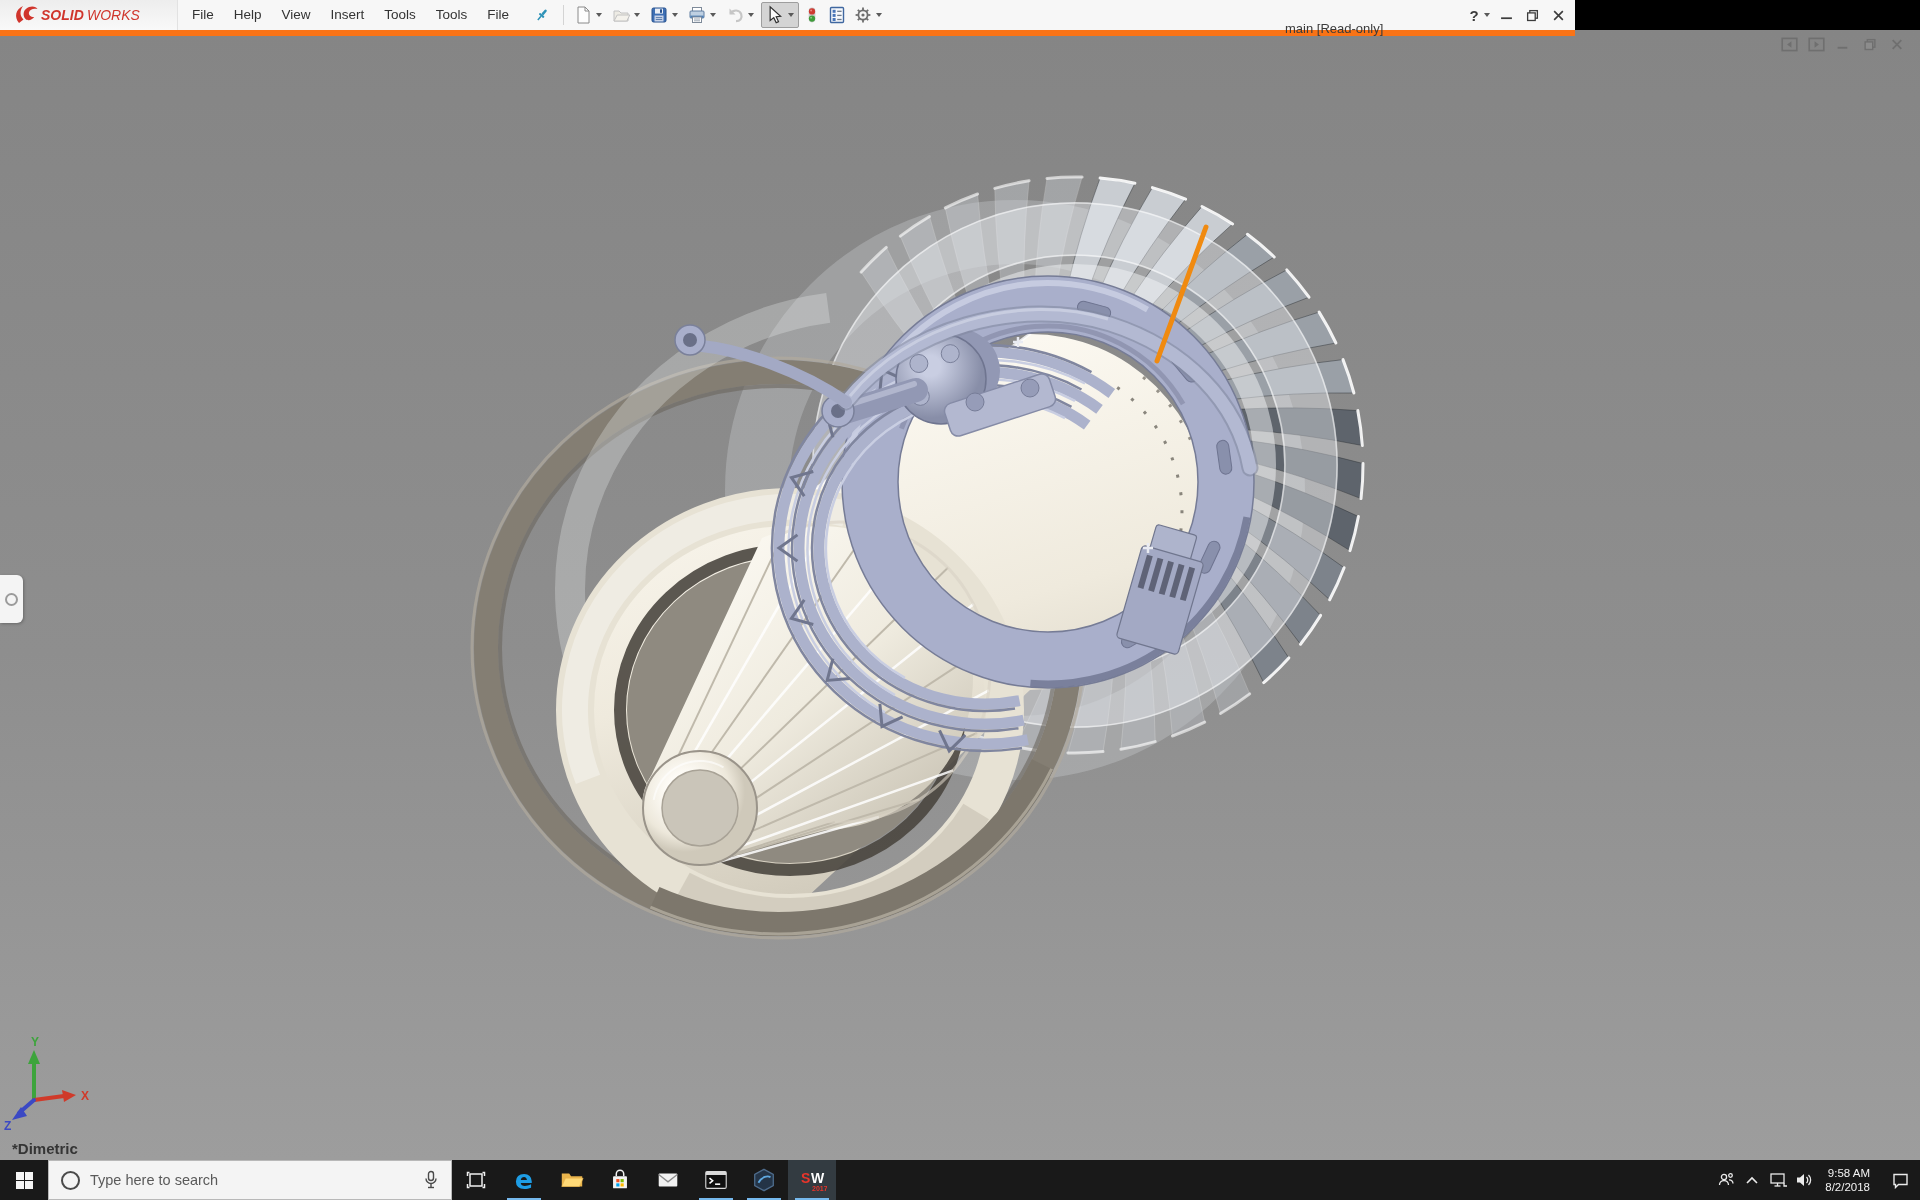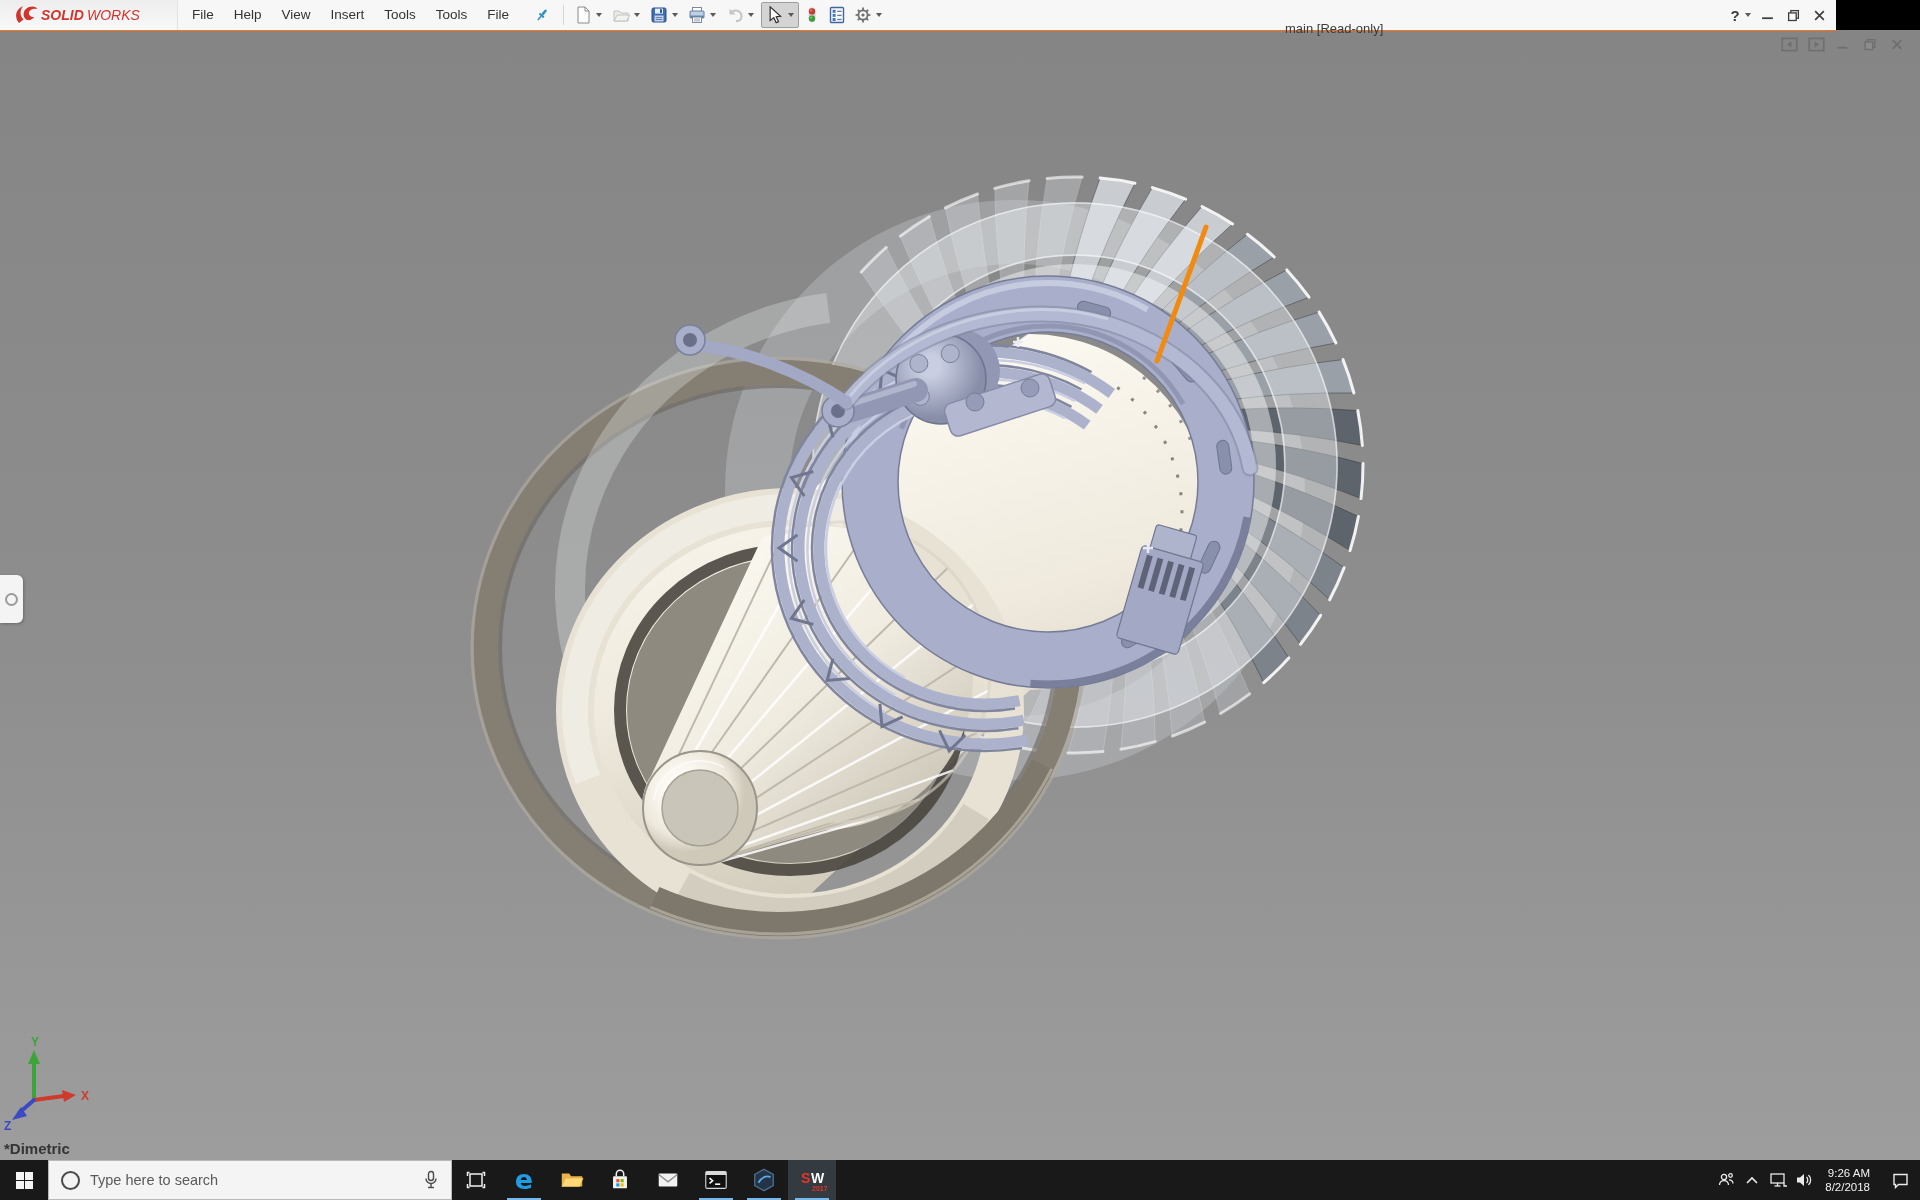--- a/index.html
+++ b/index.html
@@ -1,19 +1,19 @@
 <!DOCTYPE html>
 <html><head>
 <meta charset="utf-8">
 <style>
   html,body{margin:0;padding:0;width:1920px;height:1200px;overflow:hidden;
     font-family:"Liberation Sans",sans-serif;background:#000;}
   
-  .titlebar{position:absolute;left:0;top:0;width:1836px;height:30px;background:#F7F7F7;
-    border-bottom:1px solid #f97316;display:flex;align-items:center;z-index:30;}
+  .titlebar{position:absolute;left:0;top:0;width:1575px;height:30px;background:#F7F7F7;
+    border-bottom:6px solid #f97316;display:flex;align-items:center;z-index:30;}
   .logo{width:178px;height:30px;display:flex;align-items:center;padding-left:10px;box-sizing:border-box;
     background:linear-gradient(180deg,#EDEDED,#F9F9F9);border-right:1px solid #E2E2E2;}
   .lg-bold{font:italic 700 14px "Liberation Sans",sans-serif;fill:#D0352C;}
   .lg-light{font:italic 400 14px "Liberation Sans",sans-serif;fill:#D0352C;}
   .menus{display:flex;margin-left:4px;}
   .menu-item{padding:8px 10px;font-size:13.5px;color:#333;line-height:30px;cursor:default;}
   .pin{margin:0 6px 0 14px;display:flex;align-items:center;}
   .sep{width:1px;height:20px;background:#D4D4D4;margin:0 6px;}
   .tools{display:flex;align-items:center;}
   .tbtn{display:flex;align-items:center;padding:1px 1px;margin:0 1px;border:1px solid transparent;border-radius:2px;}
@@ -27,21 +27,21 @@
   
   .viewport{position:absolute;left:0;top:30px;width:1920px;height:1130px;
     background:linear-gradient(180deg,#858585,#8E8E8E 55%,#9D9D9D);overflow:hidden;}
   .scene{position:absolute;left:0;top:0;width:100%;height:100%;display:block;}
   .doc-ctrls{position:absolute;top:6px;right:14px;display:flex;align-items:center;gap:9px;opacity:.85;}
   .dbtn{display:flex;align-items:center;justify-content:center;width:18px;height:16px;}
   .left-tab{position:absolute;left:0;top:545px;width:23px;height:48px;background:#F4F4F4;
     border-radius:0 6px 6px 0;box-shadow:1px 1px 3px rgba(0,0,0,.25);display:flex;align-items:center;justify-content:center;}
   .left-tab i{display:block;width:9px;height:9px;border:2px solid #9B9B9B;border-radius:50%;}
   .triad{position:absolute;left:2px;bottom:28px;}
-  .view-label{position:absolute;left:4px;bottom:3px;font-size:15px;font-weight:700;color:#353535;}
+  .view-label{position:absolute;left:12px;bottom:3px;font-size:15px;font-weight:700;color:#353535;}
   
   .taskbar{position:absolute;left:0;bottom:0;width:1920px;height:40px;background:#191919;
     display:flex;align-items:stretch;z-index:40;}
   .start{width:48px;display:flex;align-items:center;justify-content:center;}
   .searchbox{width:404px;background:#F4F4F4;display:flex;align-items:center;border:1px solid #B8B8B8;box-sizing:border-box;}
   .cortana{width:19px;height:19px;border:2.5px solid #4A4A4A;border-radius:50%;margin:0 10px 0 12px;box-sizing:border-box;}
   .search-text{flex:1;font-size:14.5px;color:#5A5A5A;}
   .tb-apps{display:flex;}
   .tb-app{position:relative;width:48px;display:flex;align-items:center;justify-content:center;}
   .tb-app.running::after{content:"";position:absolute;left:7px;right:7px;bottom:0;height:2.5px;background:#76B9ED;}
@@ -529,21 +529,21 @@
           <path d="M15 11 v3 h3"></path>
         </svg>
     </span>
     <span class="tray-ic">
       <svg width="18" height="16" viewBox="0 0 18 16">
         <polygon points="2,5.5 5,5.5 9,2 9,14 5,10.5 2,10.5" fill="#EAEAEA"></polygon>
         <path d="M11.5 5 a4.2 4.2 0 0 1 0 6 M13.5 3 a7 7 0 0 1 0 10" fill="none" stroke="#EAEAEA" stroke-width="1.3"></path>
         </svg>
     </span>
     <span class="clock">
-      <div>9:26 AM</div>
+      <div>9:58 AM</div>
       <div>8/2/2018</div>
     </span>
     <span class="tray-ic" style="width:40px">
       <svg width="19" height="18" viewBox="0 0 19 18">
           <path d="M3 3.5 h13 v10 h-8.5 l-3 3 v-3 h-1.5 z" fill="none" stroke="#EAEAEA" stroke-width="1.4"></path>
         </svg>
     </span>
   </div>
 </div>
 

